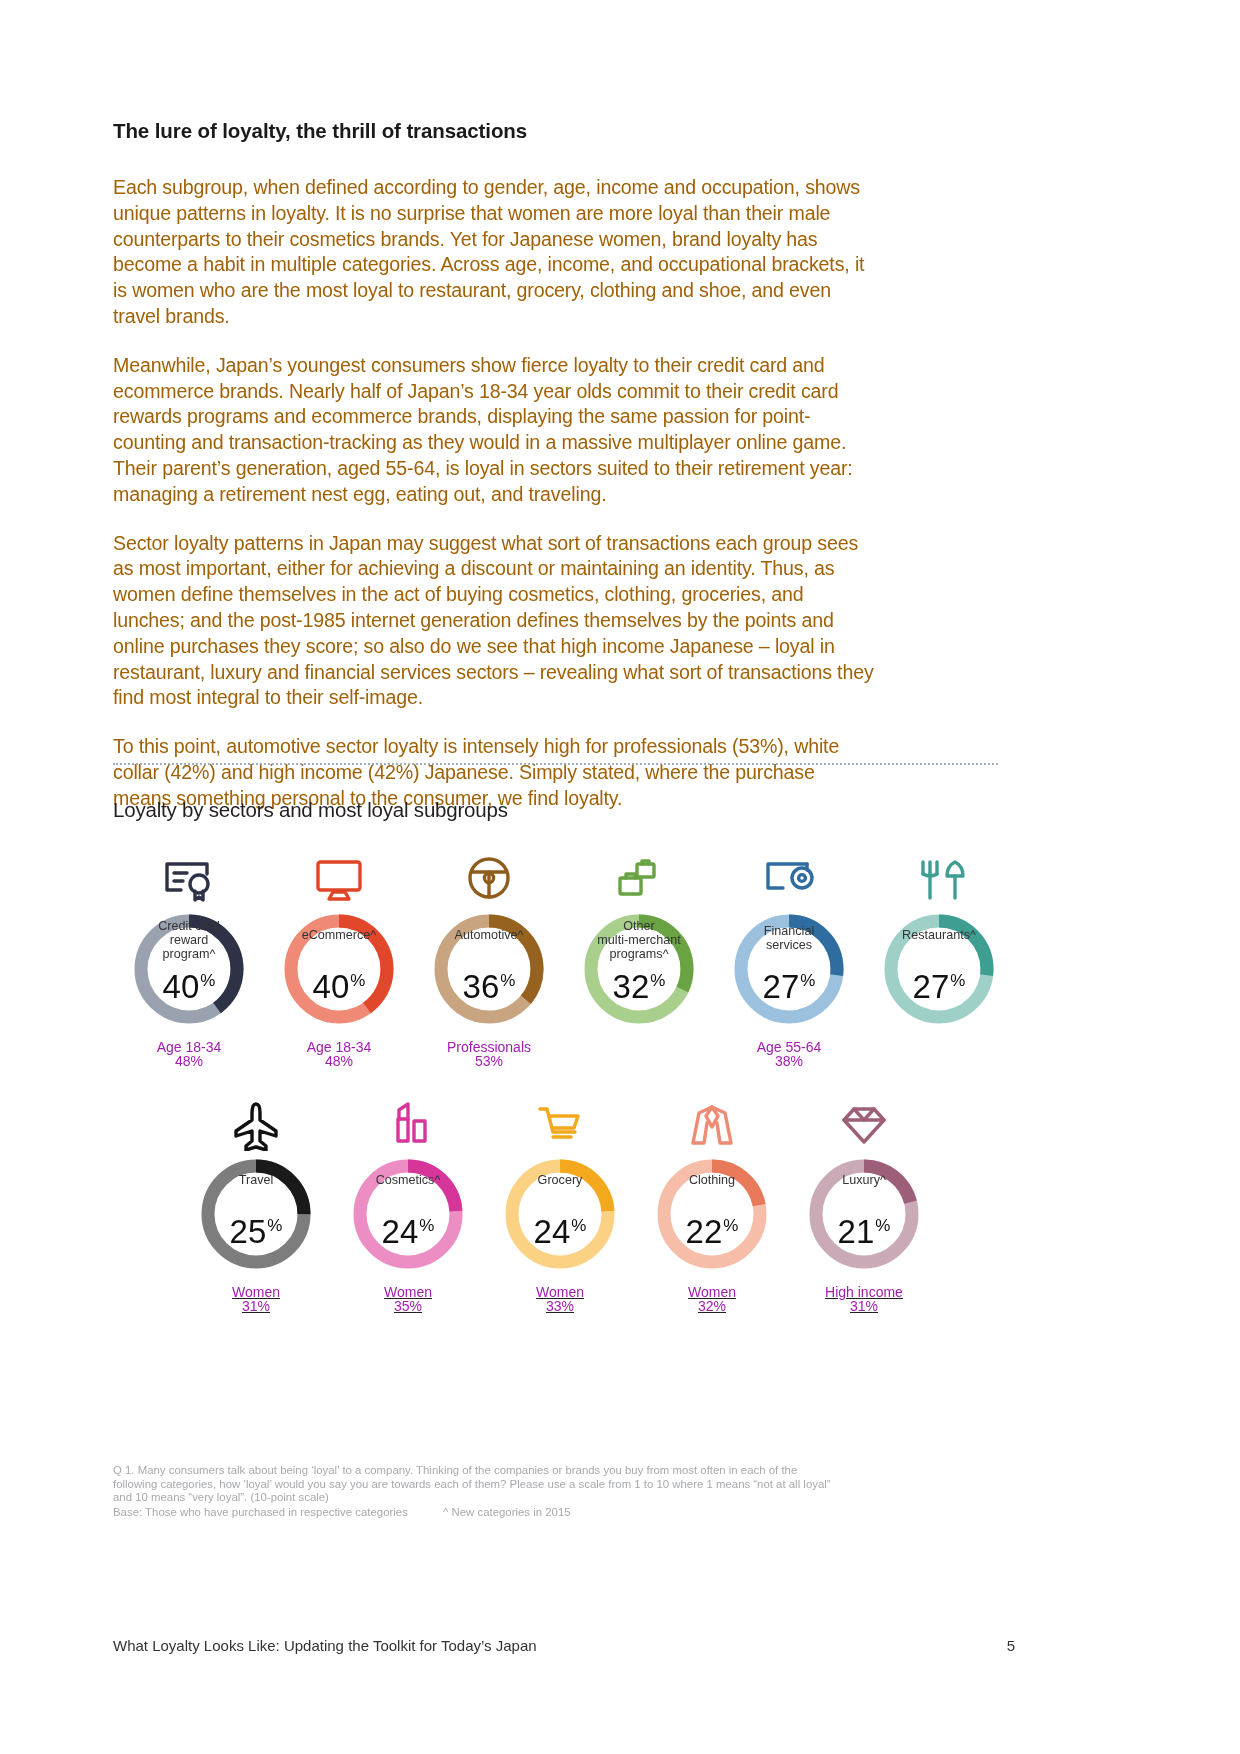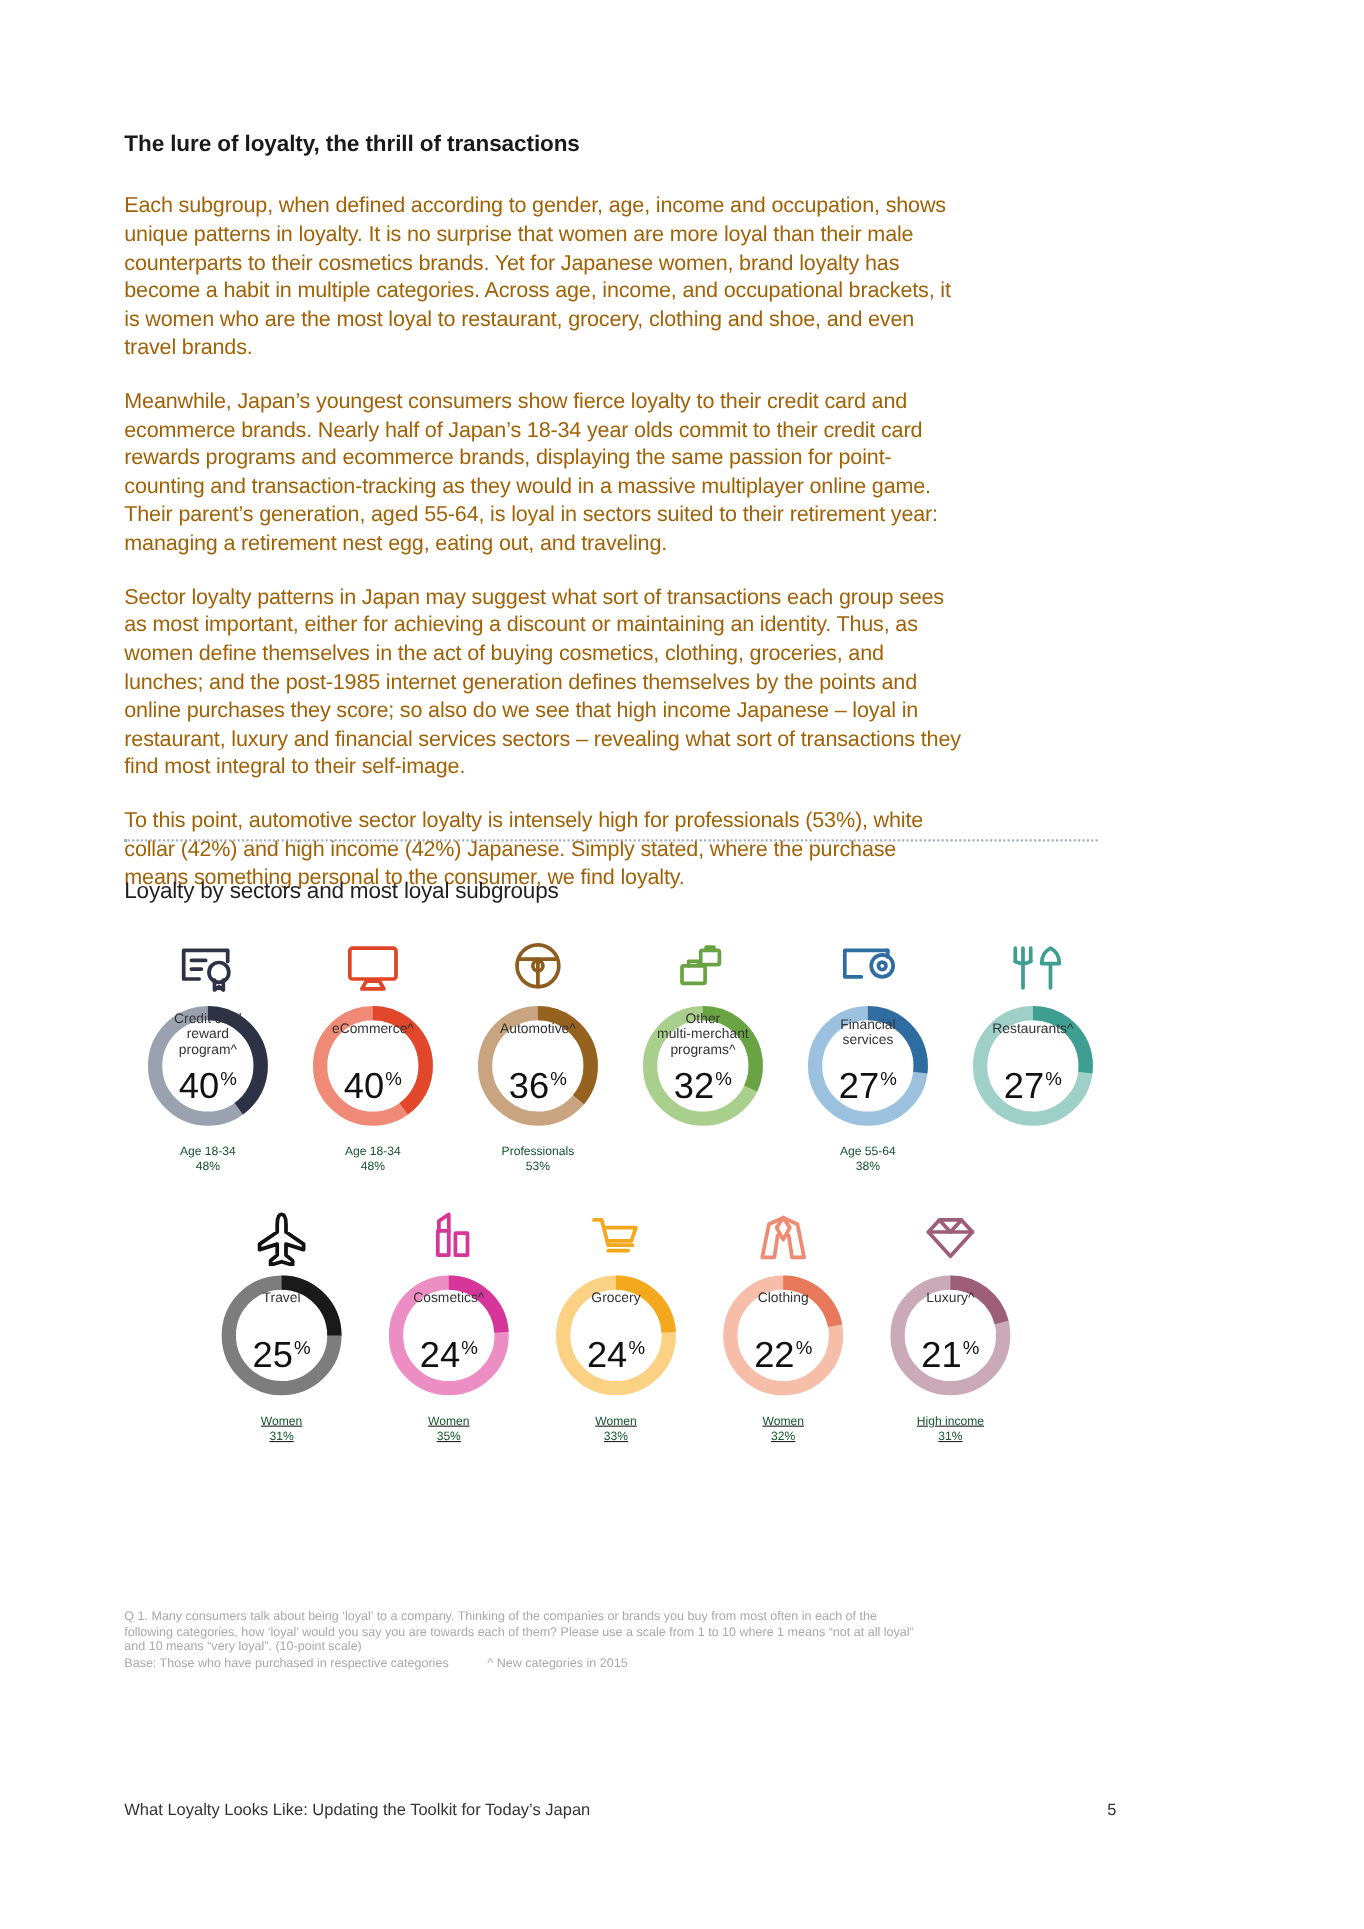--- a/index.html
+++ b/index.html
@@ -115,23 +115,23 @@
   }
   .ring-value .pct{
     font-size:17px;
     vertical-align:12px;
     margin-left:1px;
   }
 
   .subgroup{
     margin-top:12px;
     text-align:center;
-    font-size:11px;
+    font-size:14px;
     line-height:14.4px;
-    color:#14532d;
+    color:#a21caf;
     min-height:30px;
   }
   .subgroup .sg-pct{display:block;}
 
   
   .footnote{
     position:absolute;
     left:113px; top:1464px;
     width:820px;
     font-size:11.4px;

